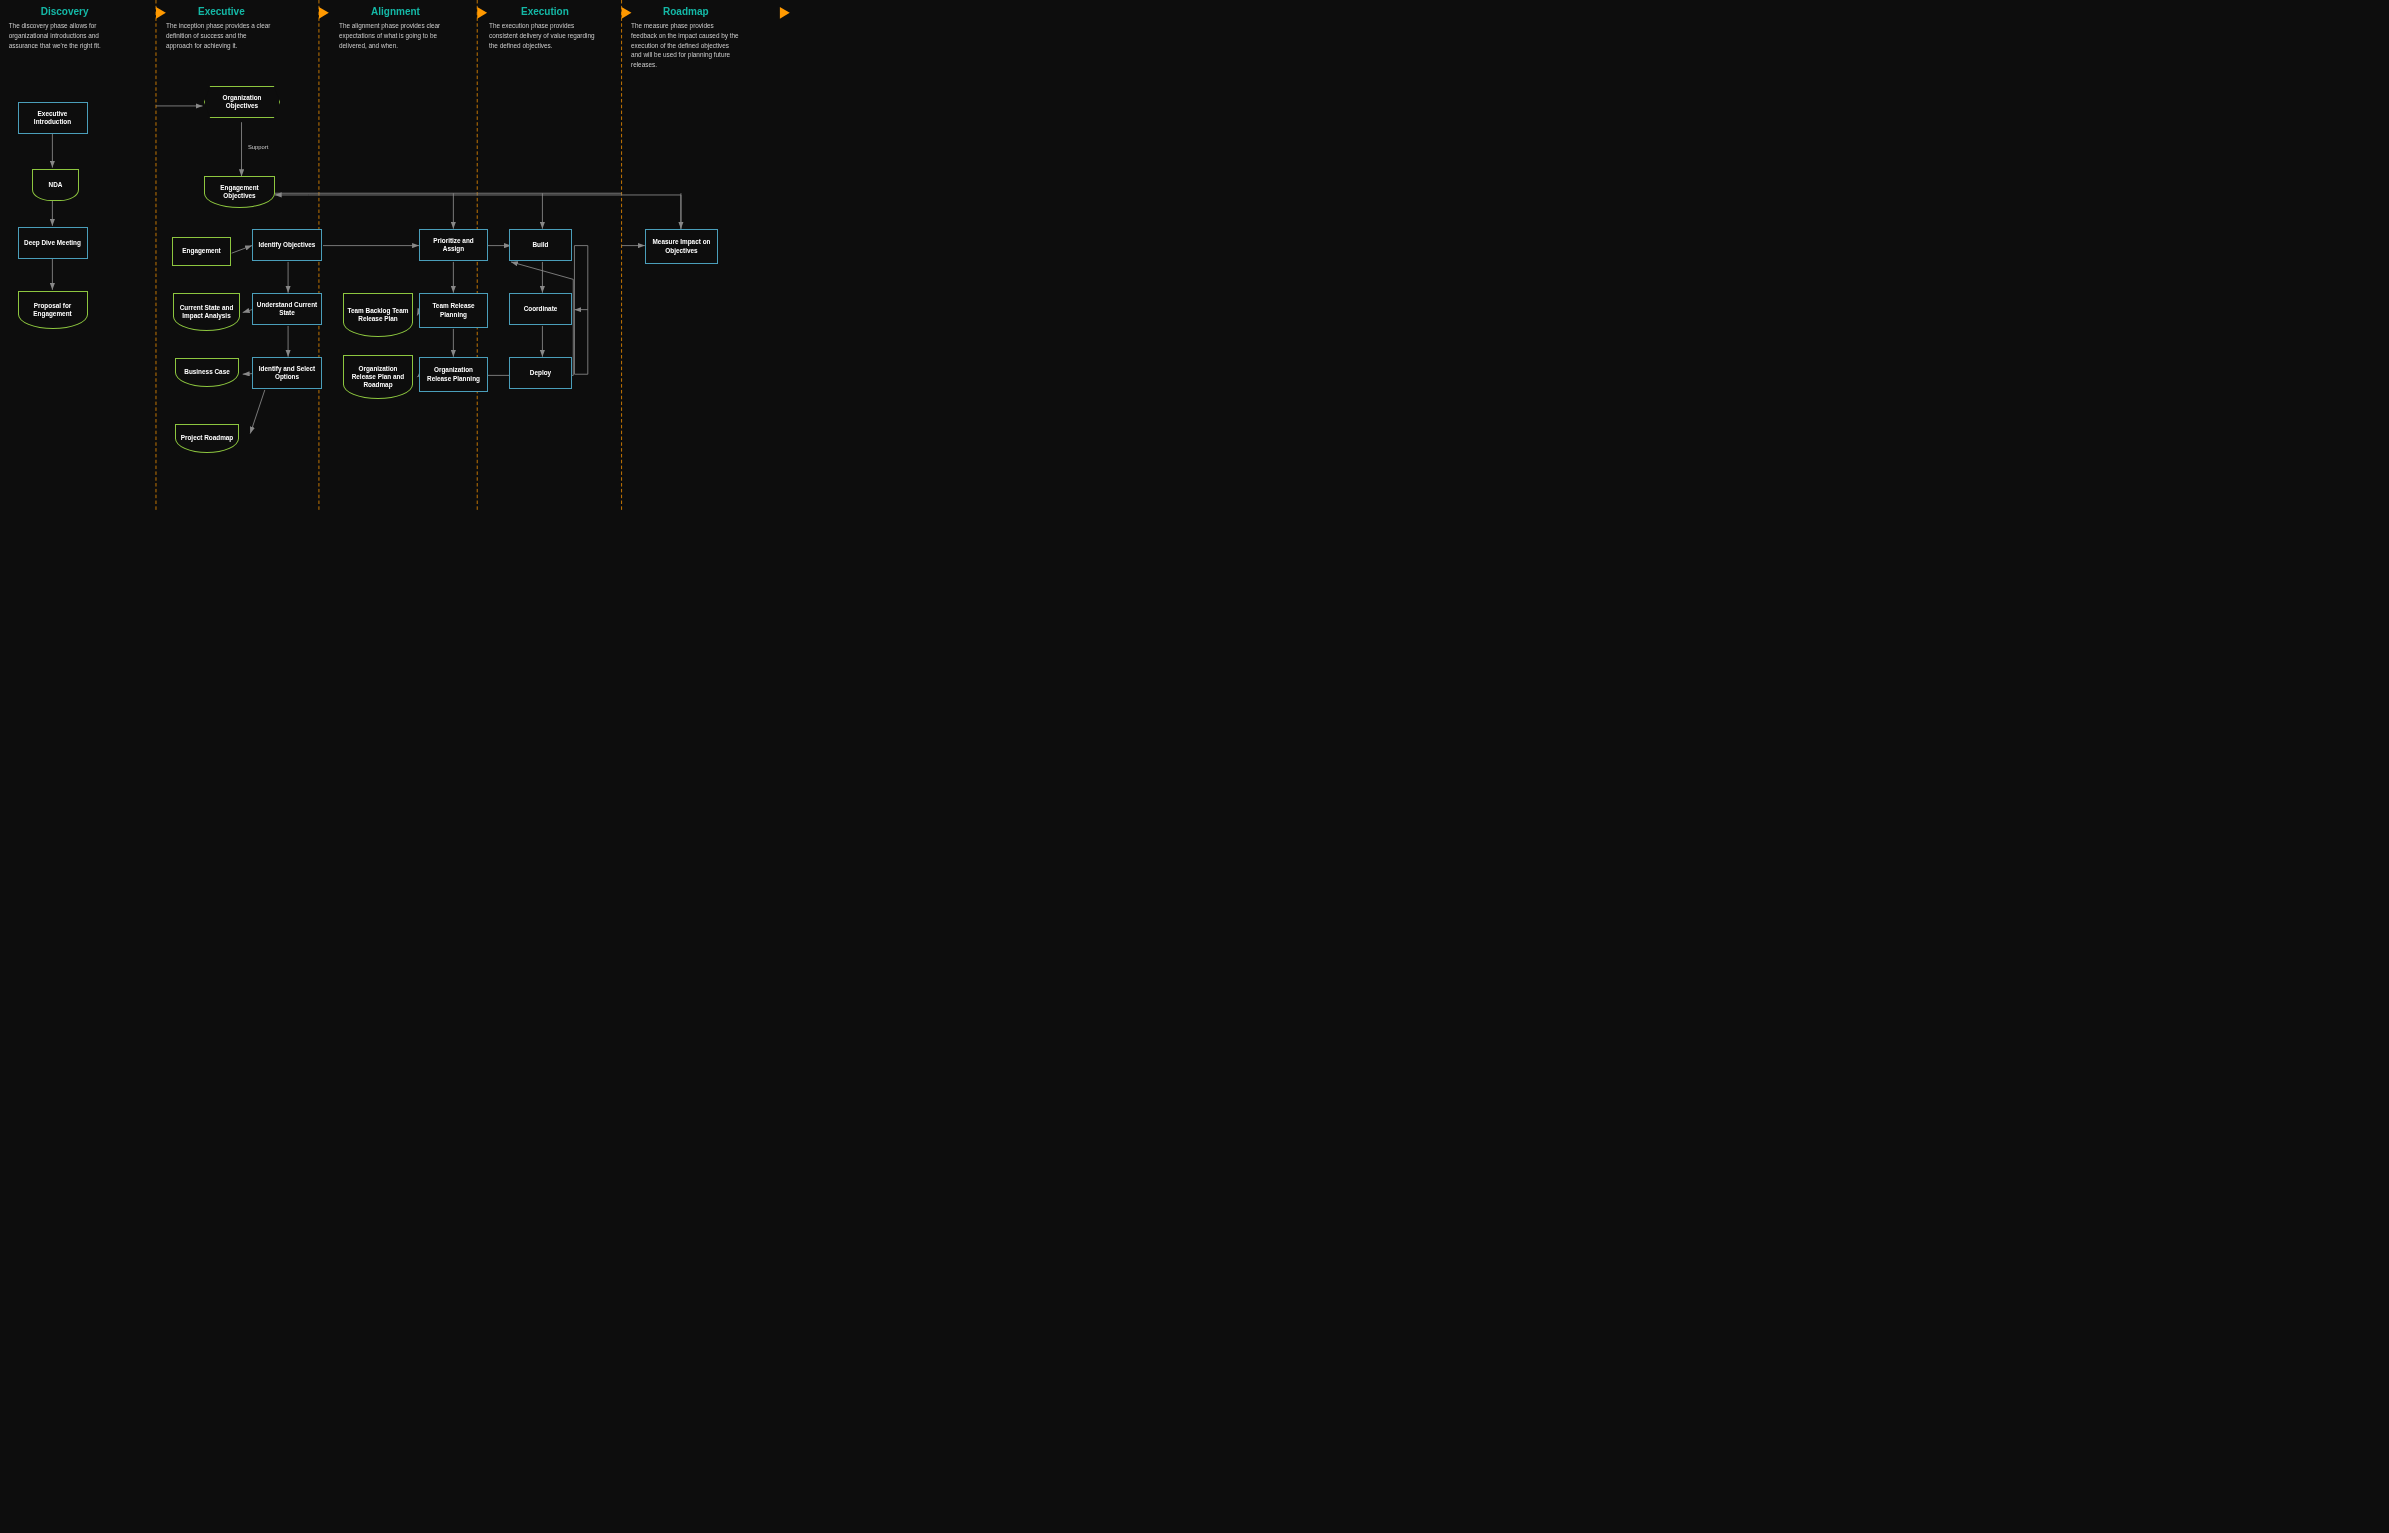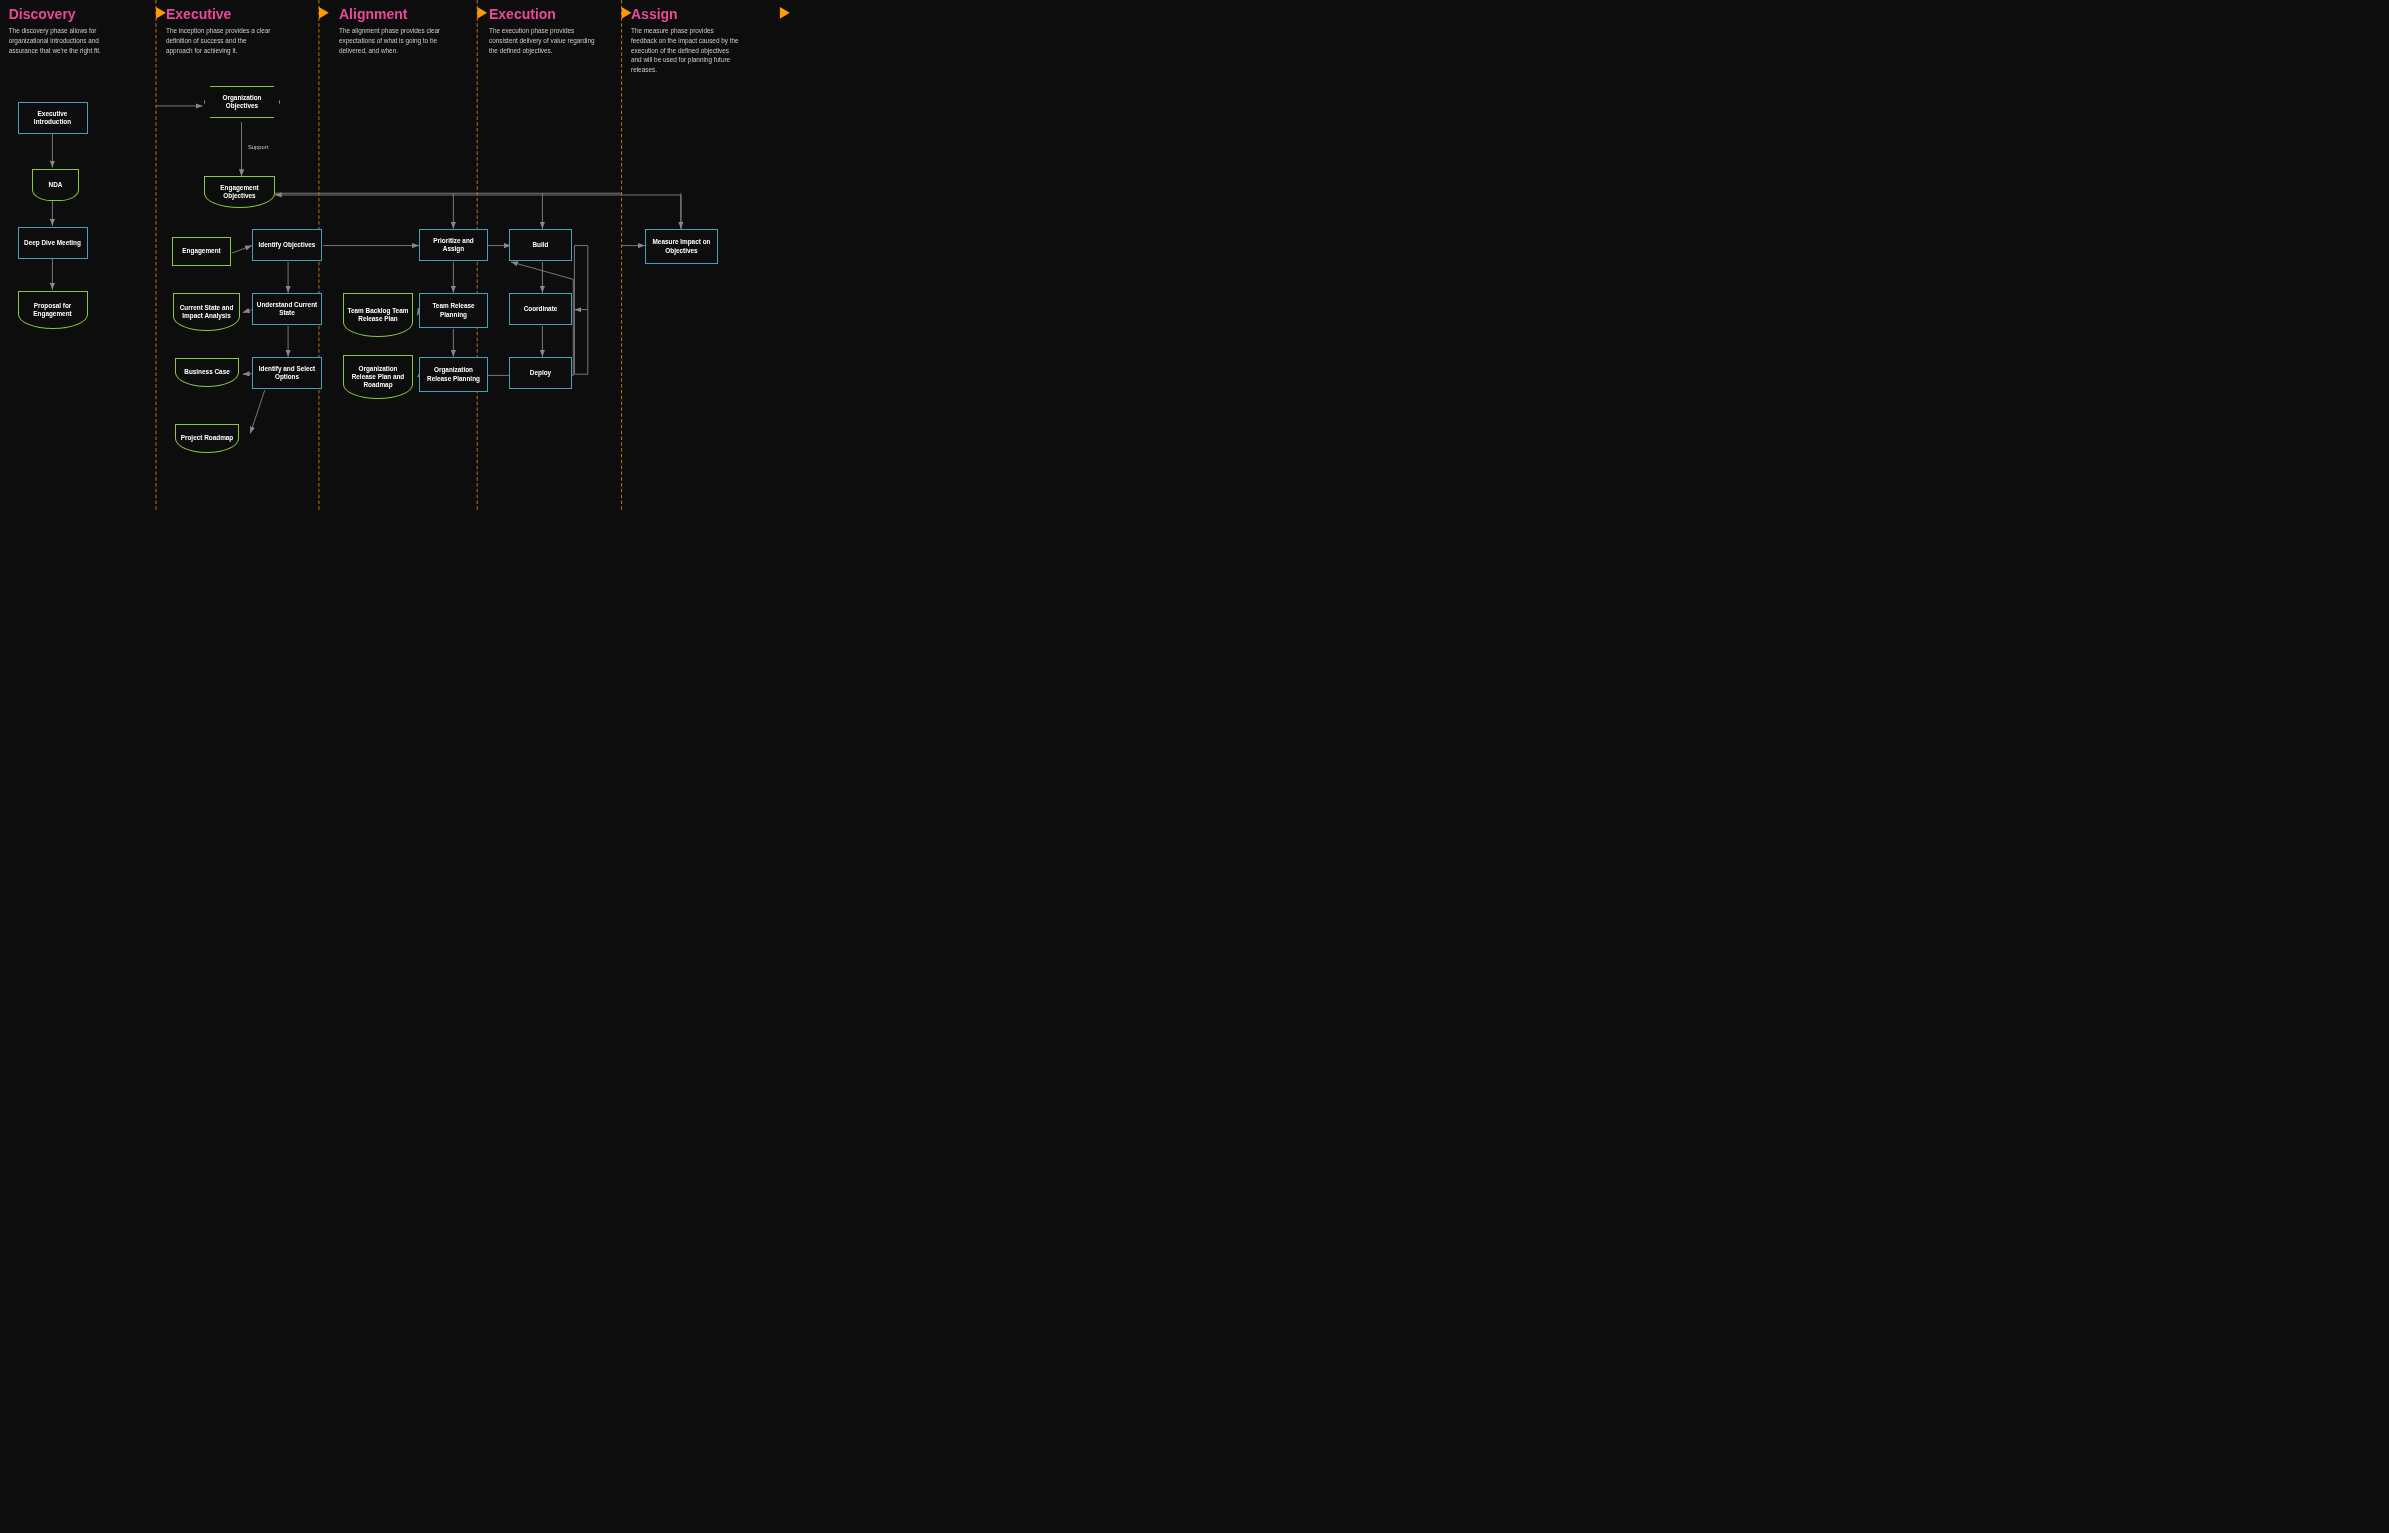--- a/index.html
+++ b/index.html
@@ -11,24 +11,25 @@
       min-height: 511px;
       overflow: hidden;
       position: relative;
     }
 
     .phase-header {
       position: absolute;
       top: 5.8px;
     }
     .phase-title {
-      font-size: 14px;
+      font-size: 10px;
       font-weight: bold;
-      color: #ec4899;
+      color: #14b8a6;
       margin-bottom: 4.7px;
+      margin-left: 32px;
     }
     .phase-desc {
       font-size: 6.4px;
       color: #ccc;
       line-height: 1.5;
       max-width: 108px;
     }
 
     
     .node {
@@ -172,21 +173,21 @@
   <div class="phase-title">Alignment</div>
   <div class="phase-desc">The alignment phase provides clear expectations of what is going to be delivered, and when.</div>
 </div>
 
 <div class="phase-header" style="left:489px; top:5.8px; width:125px;">
   <div class="phase-title">Execution</div>
   <div class="phase-desc">The execution phase provides consistent delivery of value regarding the defined objectives.</div>
 </div>
 
 <div class="phase-header" style="left:631px; top:5.8px; width:154px;">
-  <div class="phase-title">Assign</div>
+  <div class="phase-title">Roadmap</div>
   <div class="phase-desc">The measure phase provides feedback on the impact caused by the execution of the defined objectives and will be used for planning future releases.</div>
 </div>
 
 <div class="node node-blue" style="left:17.5px; top:102px; width:70px; height:32px;">
   <span>Executive Introduction</span>
 </div>
 
 <div class="node node-green" style="left:32px; top:169px; width:47px; height:32px; border-radius: 0 0 40% 40%/0 0 11.6px 11.6px;">
   <span>NDA</span>
 </div>

